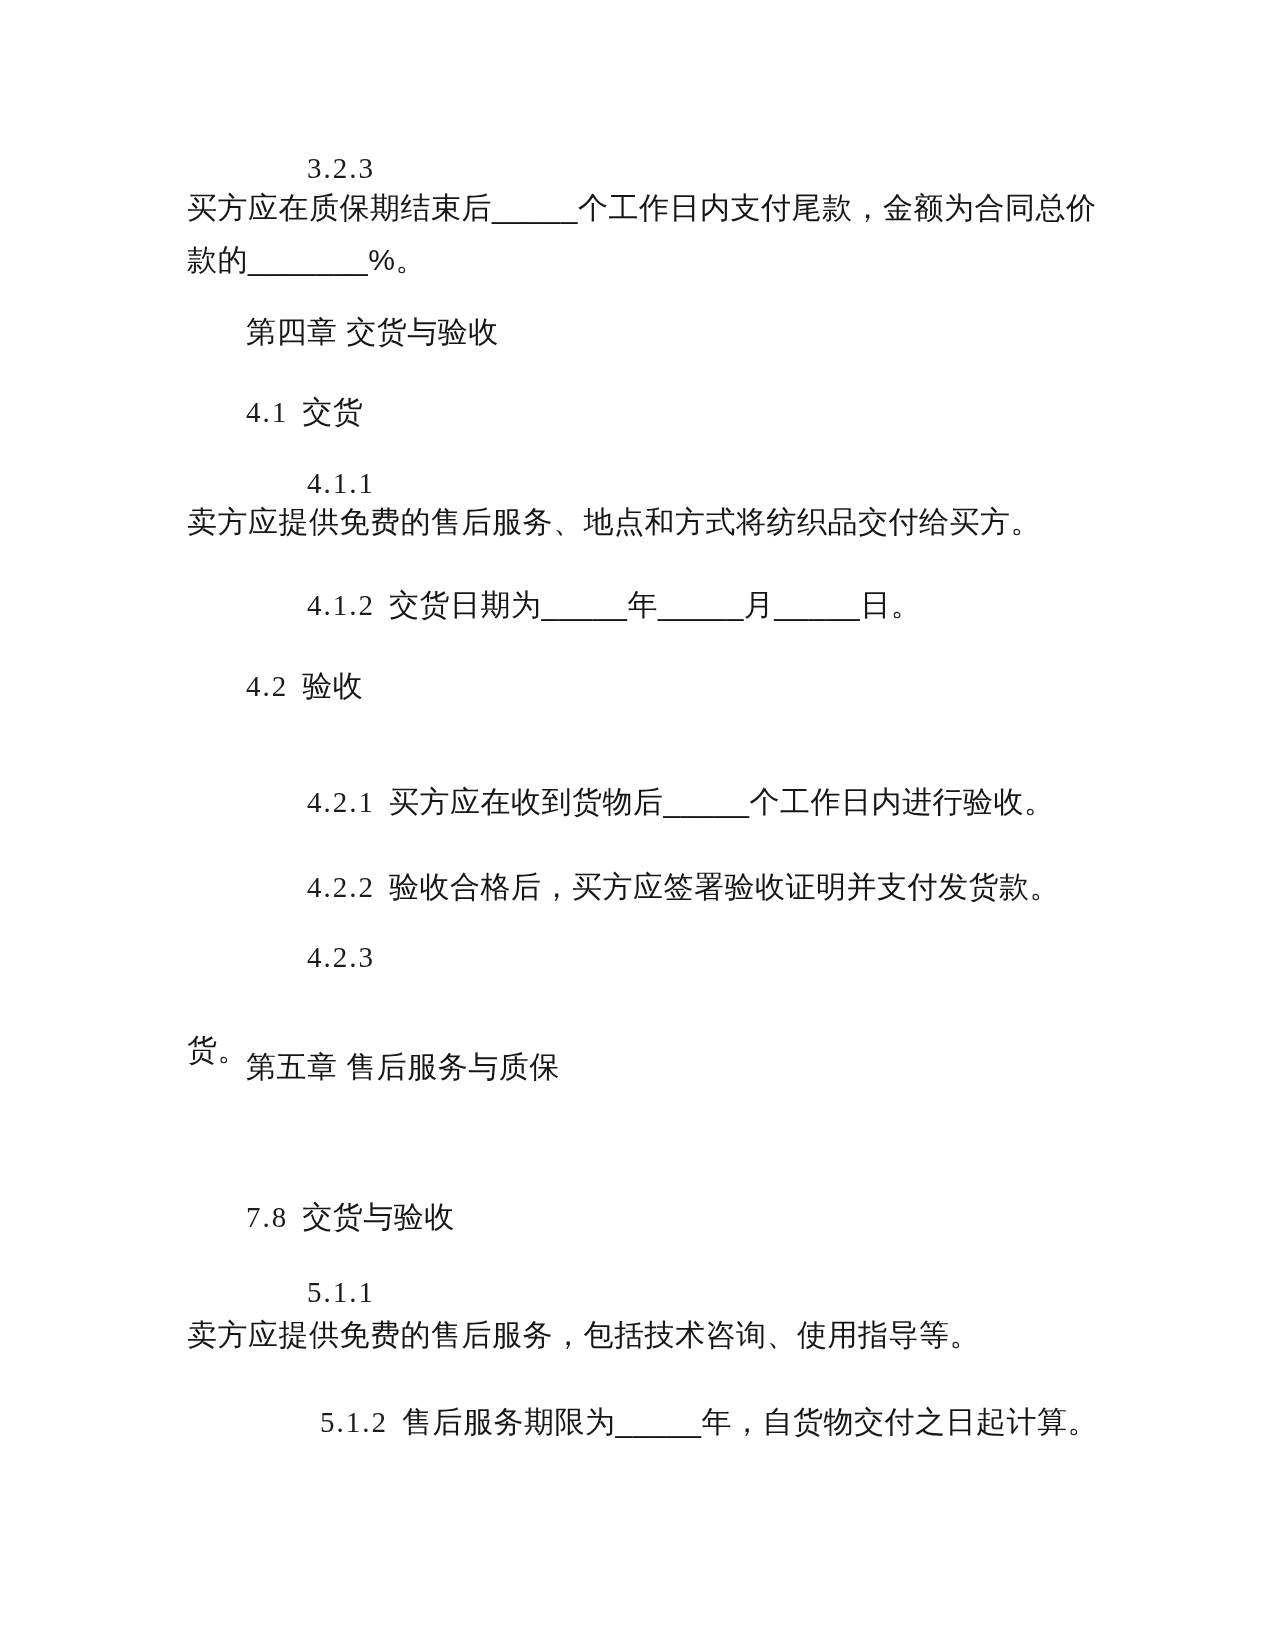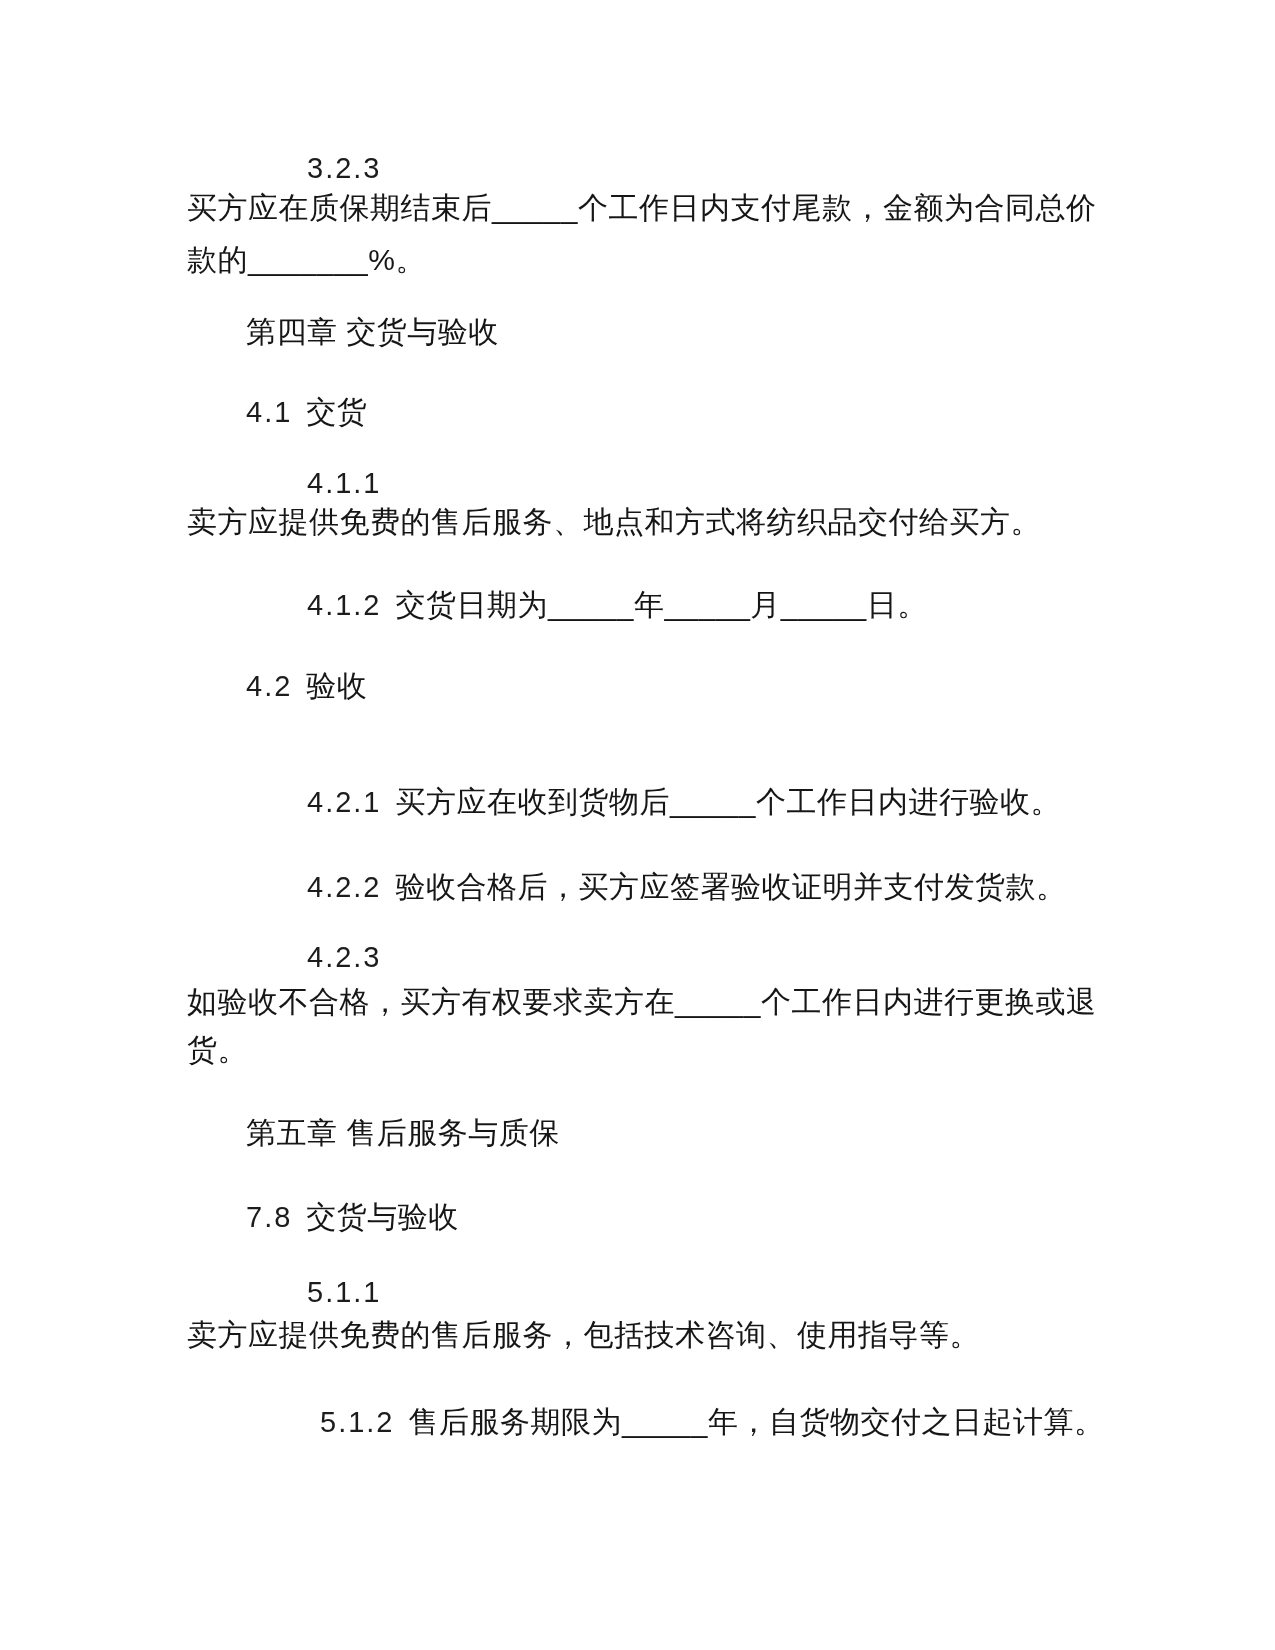--- a/index.html
+++ b/index.html
@@ -18,21 +18,21 @@
   .line {
     position: absolute;
     white-space: pre;
     font-size: 30px;
     line-height: 36px;
     color: #161616;
     font-weight: 500;
     letter-spacing: 0.5px;
   }
   .num {
-    font-family: Liberation Sans, sans-serif;
+    font-family: Liberation Serif, serif;
     font-weight: 400;
     font-size: 29px;
     letter-spacing: 2px;
     margin-right: 14px;
     color: #1c1c1c;
   }
   .num:empty { display: none; }
   .txt:empty { display: none; }
 </style>
 </head>
@@ -57,25 +57,24 @@
   <div class="line" style="top:587px; left:307px;"><span class="num">4.1.2</span><span class="txt">交货日期为_____年_____月_____日。</span></div>
 
   <div class="line" style="top:668px; left:246px;"><span class="num">4.2</span><span class="txt">验收</span></div>
 
   <div class="line" style="top:784px; left:307px;"><span class="num">4.2.1</span><span class="txt">买方应在收到货物后_____个工作日内进行验收。</span></div>
 
   <div class="line" style="top:869px; left:307px;"><span class="num">4.2.2</span><span class="txt">验收合格后，买方应签署验收证明并支付发货款。</span></div>
 
   <div class="line" style="top:939px; left:307px;text-align:right;"><span class="num">4.2.3</span></div>
 
-  <div class="line" style="top:984px; left:187px;"><span class="txt">如验收不合格，买方有权要求卖方在_____个工作日内进行更换或退</span></div>
 
   <div class="line" style="top:1032px; left:187px;"><span class="txt">货。</span></div>
 
-  <div class="line" style="top:1115px; left:246px;"><span class="txt">第五章 售后服务与质保</span></div>
+  <div class="line" style="top:1049px; left:246px;"><span class="txt">第五章 售后服务与质保</span></div>
 
   <div class="line" style="top:1199px; left:246px;"><span class="num">7.8</span><span class="txt">交货与验收</span></div>
 
   <div class="line" style="top:1274px; left:307px;"><span class="num">5.1.1</span></div>
 
   <div class="line" style="top:1317px; left:187px;"><span class="txt">卖方应提供免费的售后服务，包括技术咨询、使用指导等。</span></div>
 
   <div class="line" style="top:1404px; left:307px;margin-left:13px;"><span class="num">5.1.2</span><span class="txt">售后服务期限为_____年，自货物交付之日起计算。</span></div>
 
 </div>

